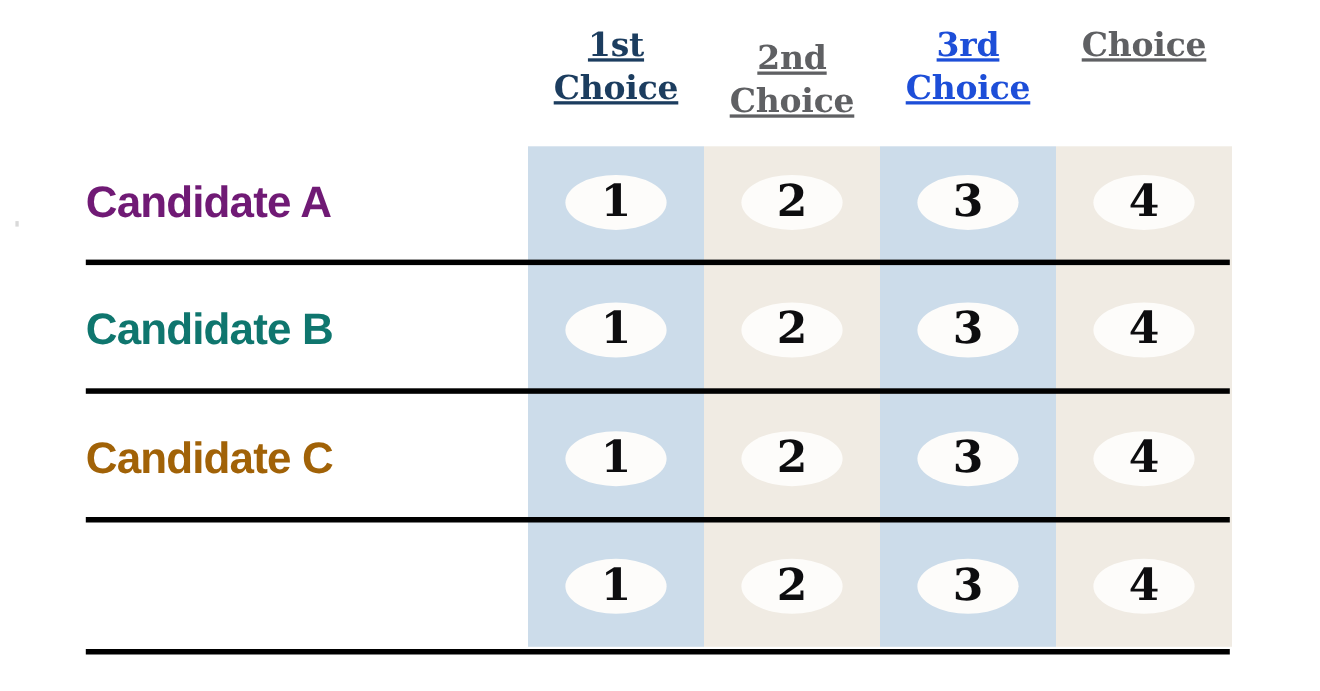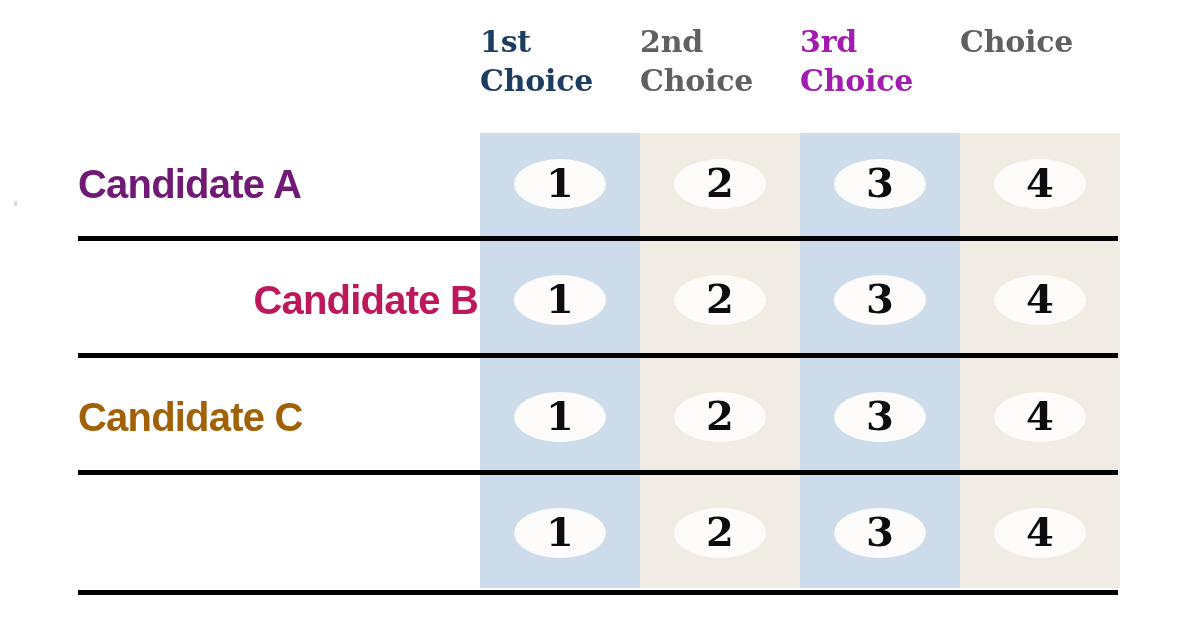--- a/index.html
+++ b/index.html
@@ -40,26 +40,27 @@
   .header-row {
     position: absolute;
     left: 480px;
     top: 22px;
     width: 640px;
     height: 100px;
     display: flex;
   }
   .header-cell {
     width: 160px;
-    text-align: left;
+    text-align: center;
     font-family: "DejaVu Serif", "Liberation Serif", serif;
     font-weight: bold;
     font-size: 30px;
     line-height: 39px;
     letter-spacing: -0.2px;
+    text-decoration: underline;
   }
   .header-cell .hdr-ord { display: block; }
   .header-cell .hdr-word { display: block; }
 
   
   .candidate-label {
     position: absolute;
     left: 78px;
     width: 400px;
     font-family: "Liberation Sans", sans-serif;
@@ -120,25 +121,25 @@
   <div class="column-band band-1" style="background: rgb(204, 220, 234);"></div>
   <div class="column-band band-2" style="background: rgb(240, 235, 227);"></div>
   <div class="column-band band-3" style="background: rgb(204, 220, 234);"></div>
   <div class="column-band band-4" style="background: rgb(240, 235, 227);"></div>
 
   <div class="header-row">
     <div class="header-cell" style="color: rgb(28, 61, 95);">
       <span class="hdr-ord">1st</span>
       <span class="hdr-word">Choice</span>
     </div>
-    <div class="header-cell" style="color: rgb(95, 96, 99);">
+    <div class="header-cell" style="color: rgb(95, 96, 99); margin-top: 12px;">
       <span class="hdr-ord">2nd</span>
       <span class="hdr-word">Choice</span>
     </div>
-    <div class="header-cell" style="color: #a21caf;">
+    <div class="header-cell" style="color: #1d4ed8;">
       <span class="hdr-ord">3rd</span>
       <span class="hdr-word">Choice</span>
     </div>
     <div class="header-cell" style="color: rgb(95, 96, 99);">
       <span class="hdr-word">Choice</span>
     </div>
   </div>
 
   <div class="candidate-label" style="top: 162px; color: #701a75;">Candidate A</div>
   <div class="rank-oval" style="left: 514px; top: 159px; background: rgb(253, 252, 250);">
@@ -148,21 +149,21 @@
     <span class="rank-num">2</span>
   </div>
   <div class="rank-oval" style="left: 834px; top: 159px; background: rgb(253, 252, 250);">
     <span class="rank-num">3</span>
   </div>
   <div class="rank-oval" style="left: 994px; top: 159px; background: rgb(253, 252, 250);">
     <span class="rank-num">4</span>
   </div>
   <div class="row-divider" style="top: 236px; background: rgb(0, 0, 0);"></div>
 
-  <div class="candidate-label" style="top: 278px; color: #be185d; text-align: right;">Candidate B</div>
+  <div class="candidate-label" style="top: 278px; color: #0f766e;">Candidate B</div>
   <div class="rank-oval" style="left: 514px; top: 275px; background: rgb(253, 252, 250);">
     <span class="rank-num">1</span>
   </div>
   <div class="rank-oval" style="left: 674px; top: 275px; background: rgb(253, 252, 250);">
     <span class="rank-num">2</span>
   </div>
   <div class="rank-oval" style="left: 834px; top: 275px; background: rgb(253, 252, 250);">
     <span class="rank-num">3</span>
   </div>
   <div class="rank-oval" style="left: 994px; top: 275px; background: rgb(253, 252, 250);">

